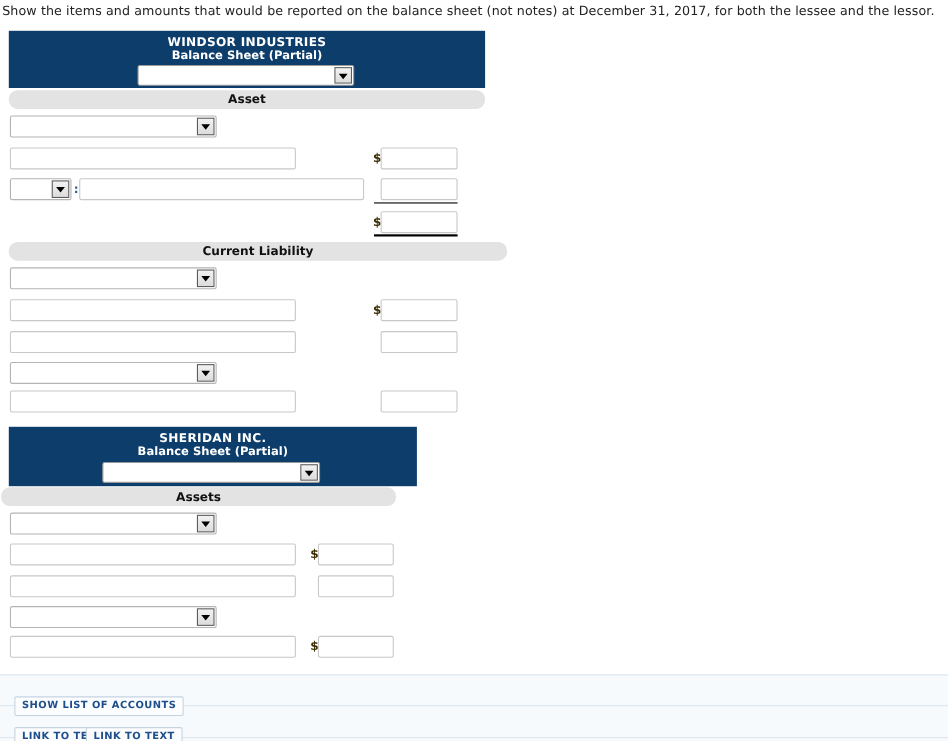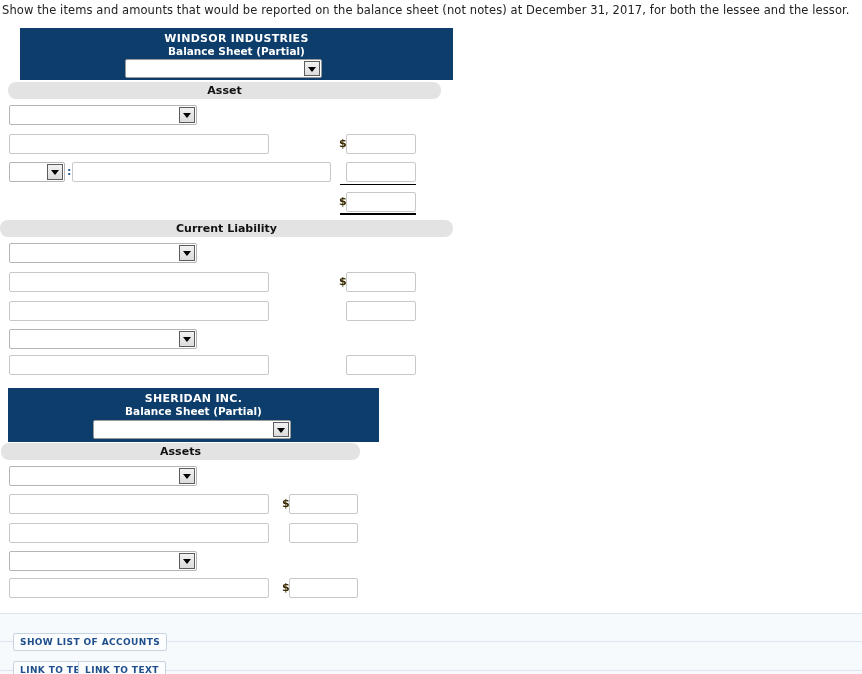--- a/index.html
+++ b/index.html
@@ -167,21 +167,21 @@
     white-space: nowrap;
     padding: 0 6px;
     margin-top: 14px;
   }
 </style>
 </head>
 <body>
 
 <div class="prompt">Show the items and amounts that would be reported on the balance sheet (not notes) at December 31, 2017, for both the lessee and the lessor.</div>
 
-<div class="stmt-head" style="left:8px; top:28px; width:433px; height:52px;margin-left:12px;">
+<div class="stmt-head" style="left:8px; top:28px; width:433px; height:52px;">
   <div class="co">WINDSOR INDUSTRIES</div>
   <div class="sub">Balance Sheet (Partial)</div>
 </div>
 <div class="sel hdr" style="left:125px; top:59px; width:197px;">
   <span class="btn"></span>
 </div>
 
 <div class="band" style="left:8px; top:82px; width:433px;">Asset</div>
 
 <div class="sel" style="left:9px; top:105px; width:188px;">
@@ -197,21 +197,21 @@
 </div>
 <div class="colon" style="left:67px; top:162px;">:</div>
 <div class="txt" style="left:72px; top:162px; width:259px;"></div>
 <div class="amt" style="left:346px; top:162px; width:70px;"></div>
 <div class="uline" style="left:340px; top:184px; width:76px;"></div>
 
 <div class="dollar" style="left:339px; top:192px;">$</div>
 <div class="amt" style="left:346px; top:192px; width:70px;"></div>
 <div class="uline thick" style="left:340px; top:213px; width:76px;"></div>
 
-<div class="band" style="left:0; top:220px; width:453px;">Current Liability</div>
+<div class="band" style="left:8px; top:220px; width:453px;">Current Liability</div>
 
 <div class="sel" style="left:9px; top:243px; width:188px;">
   <span class="btn"></span>
 </div>
 
 <div class="txt" style="left:9px; top:272px; width:260px;"></div>
 <div class="dollar" style="left:339px; top:272px;">$</div>
 <div class="amt" style="left:346px; top:272px; width:70px;"></div>
 
 <div class="txt" style="left:9px; top:301px; width:260px;"></div>

